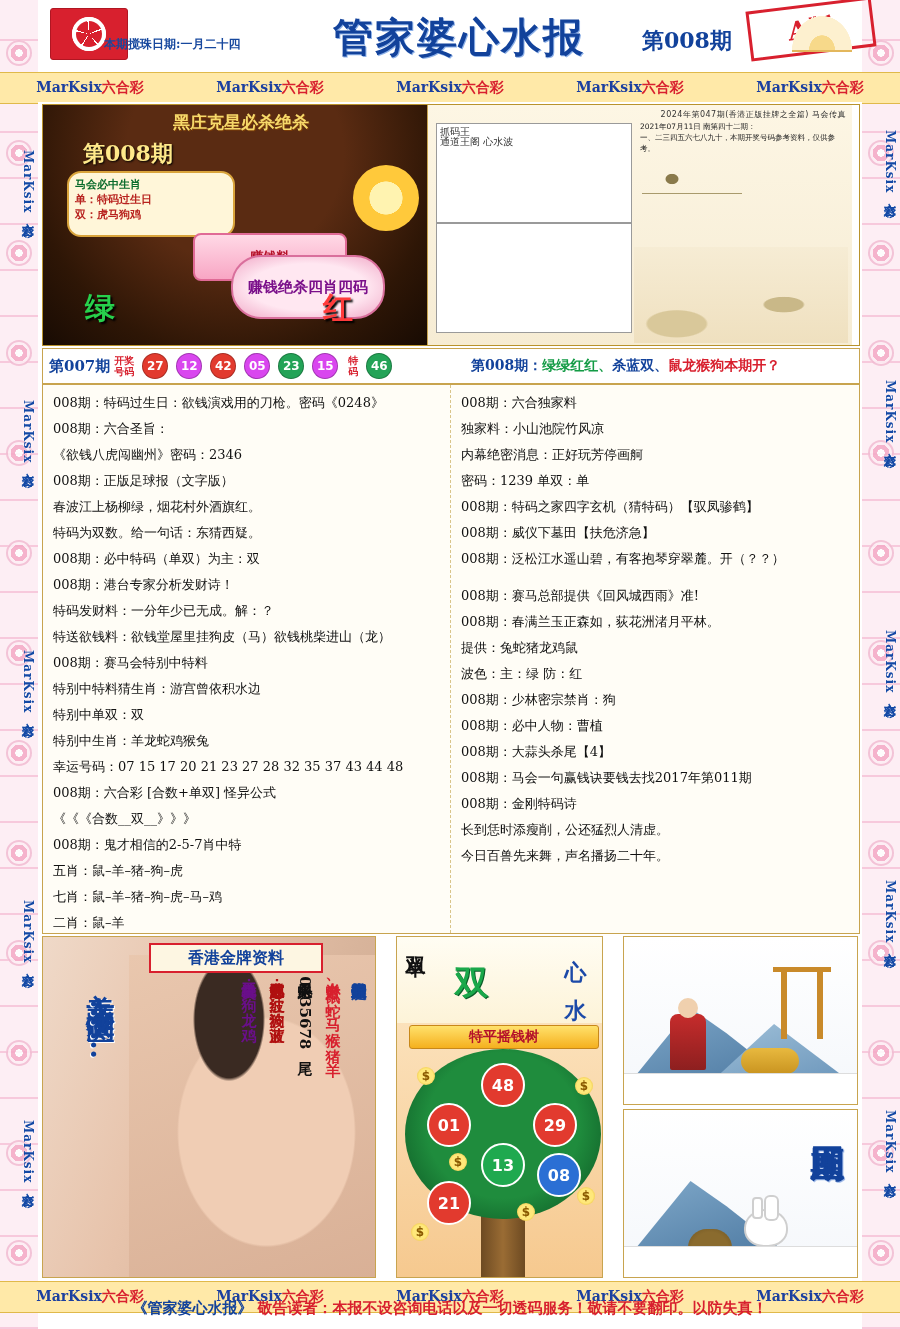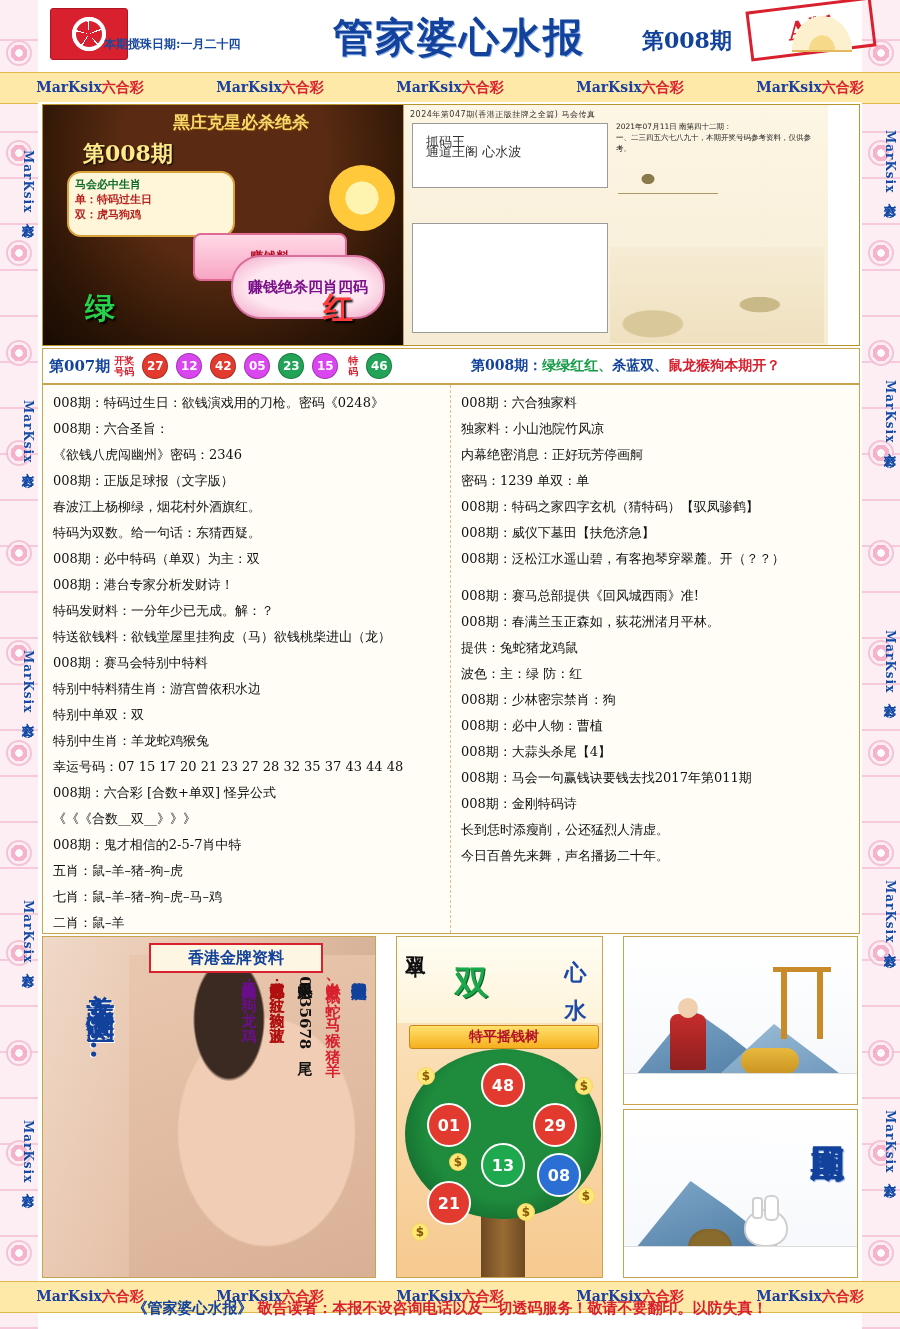--- a/index.html
+++ b/index.html
@@ -117,21 +117,21 @@
   .topimg{
     position:absolute;left:4px;top:2px;width:816px;height:240px;
     border:1px solid #b9932c;
     display:flex;
     background:#fff;
   }
   .topimg .left-panel{
     width:360px;height:100%;
     background:
       radial-gradient(ellipse at 50% 20%,#5a2b12 0 40%,#2e1606 75%,#180b03 100%);
-    position:relative;overflow:hidden;
+    position:relative;overflow:hidden;padding-left:24px;
   }
   .tp-title{
     position:absolute;left:78px;top:6px;width:240px;text-align:center;
     font-size:17px;font-weight:bold;color:#f6d96a;
     font-family:"DejaVu Serif","Liberation Serif",serif;
     text-shadow:1px 1px 0 #7b3d08;
   }
   .tp-issue{
     position:absolute;left:40px;top:34px;
     font-size:22px;font-weight:bold;color:#ffe98a;
@@ -175,26 +175,26 @@
   }
 
   .topimg .right-panel{
     width:424px;height:100%;
     background:linear-gradient(#fdf6e4,#f6ecd4);
     position:relative;overflow:hidden;
     border-left:1px solid #c8a44f;
   }
   .rp-head{
     position:absolute;left:6px;top:4px;right:6px;
-    font-size:8px;color:#333;text-align:left;letter-spacing:.5px;
+    font-size:8px;color:#333;text-align:right;letter-spacing:.5px;
   }
   .rp-box{
-    position:absolute;left:8px;top:18px;width:196px;height:65px;
+    position:absolute;left:8px;top:18px;width:196px;height:100px;
     border:1px solid #9a9a9a;background:#fff;
-    font-size:13px;color:#333;padding:13px;box-sizing:border-box;line-height:10px;
+    font-size:10px;color:#333;padding:3px;box-sizing:border-box;line-height:10px;
   }
   .rp-box2{
     position:absolute;left:8px;top:118px;width:196px;height:110px;
     border:1px solid #9a9a9a;background:#fff;
     font-size:7px;color:#333;padding:3px;box-sizing:border-box;line-height:10px;
   }
   .rp-right-txt{
     position:absolute;right:6px;top:16px;width:206px;
     font-size:7.5px;color:#222;line-height:11px;
   }

